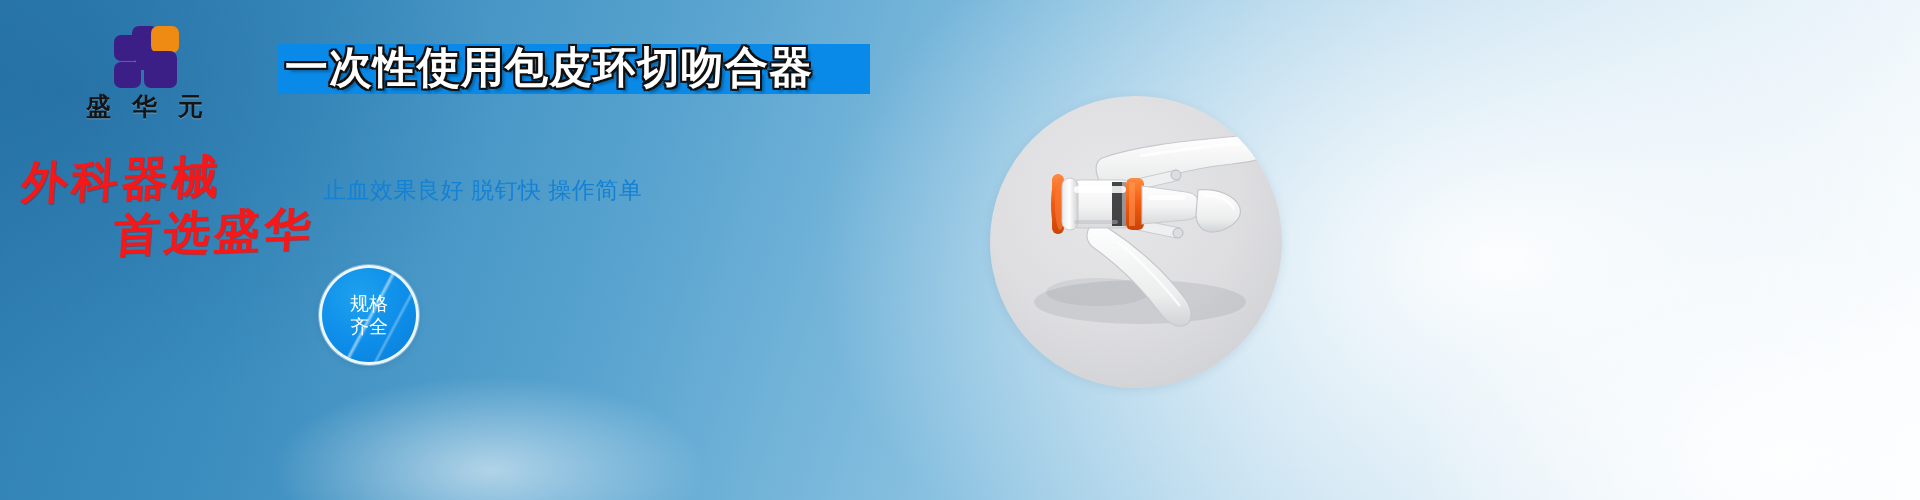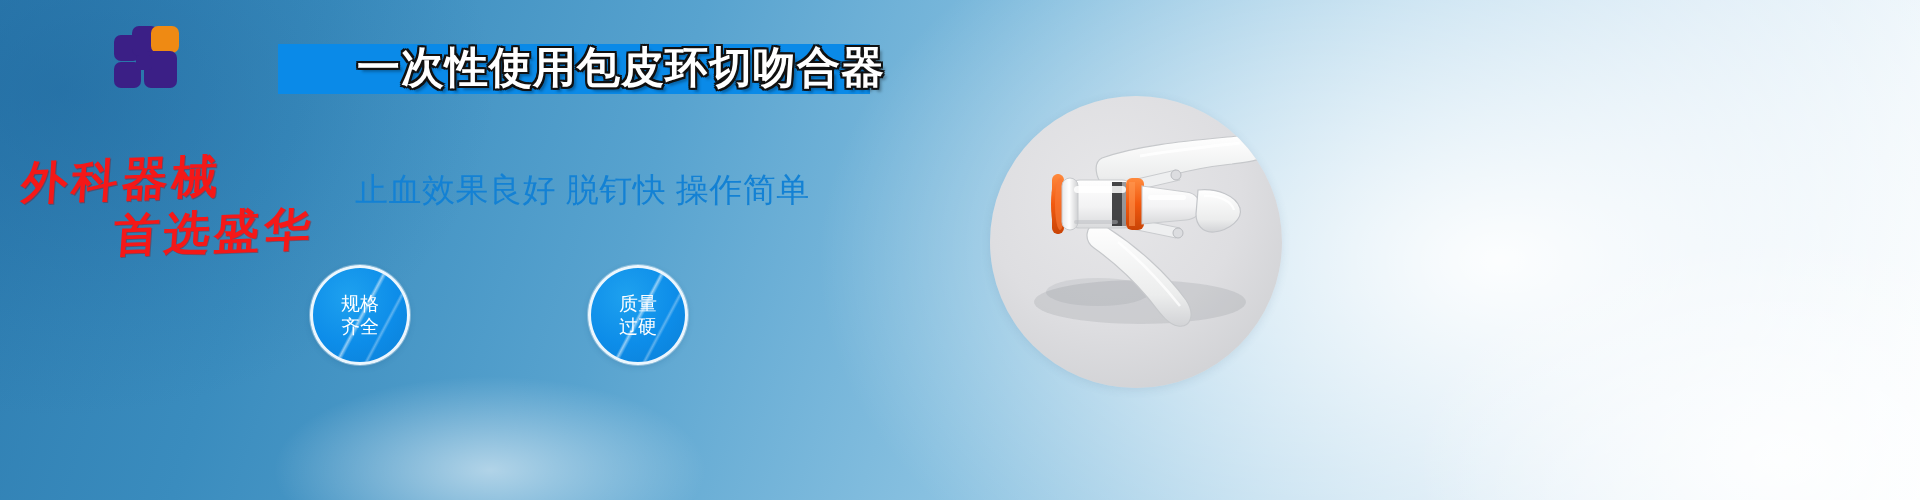--- a/index.html
+++ b/index.html
@@ -81,21 +81,21 @@
     top: 44px;
     width: 592px;
     height: 50px;
     background: #0a8ae8;
   }
   #title-text {
     position: absolute;
     left: 285px;
     top: 36px;
     width: 600px;
-    text-align: right;
+    text-align: left;
     font-size: 43px;
     font-weight: bold;
     color: #ffffff;
     letter-spacing: 1px;
     line-height: 62px;
     white-space: nowrap;
     text-shadow:
       2px 0 0 #111, -2px 0 0 #111, 0 2px 0 #111, 0 -2px 0 #111,
       2px 2px 0 #111, -2px 2px 0 #111, 2px -2px 0 #111, -2px -2px 0 #111,
       4px 4px 3px rgba(0,0,0,0.30);
@@ -121,34 +121,34 @@
   }
   #slogan .l2 {
     display: block;
     margin-left: 92px;
     transform: skewX(-6deg) rotate(-2deg);
   }
 
   
   #subtitle {
     position: absolute;
-    left: 355px;
+    left: 323px;
     top: 168px;
     width: 500px;
-    font-size: 33px;
+    font-size: 23px;
     color: #1381d4;
     letter-spacing: 0.5px;
     white-space: nowrap;
     line-height: 44px;
   }
 
   
   #features {
     position: absolute;
-    left: 310px;
+    left: 319px;
     top: 265px;
     width: 530px;
     height: 100px;
   }
   .feature {
     position: absolute;
     top: 0;
     width: 94px;
     height: 94px;
     border-radius: 50%;
@@ -205,42 +205,38 @@
 
   <div id="logo">
     <div class="logo-mark">
       <span class="lm lm-a"></span>
       <span class="lm lm-b"></span>
       <span class="lm lm-c"></span>
       <span class="lm lm-d"></span>
       <span class="lm lm-e"></span>
       <span class="lm lm-f"></span>
     </div>
+    <div class="logo-name">盛 华 元</div>
   </div>
 
   <div id="title-ribbon"></div>
   <div id="title-text">一次性使用包皮环切吻合器</div>
 
   <div id="slogan">
     <span class="l1">外科器械</span>
     <span class="l2">首选盛华</span>
   </div>
 
   <div id="subtitle">止血效果良好 脱钉快 操作简单</div>
 
   <div id="features">
     <div class="feature f0">
       <span class="shine"></span>
       <span class="flabel">规格</span>
       <span class="flabel">齐全</span>
-    </div>
-    <div class="feature f2">
-      <span class="shine"></span>
-      <span class="flabel">质量</span>
-      <span class="flabel">过硬</span>
     </div>
   </div>
 
   <div id="product">
     <svg width="292" height="292" viewBox="0 0 292 292">
       <defs>
         <linearGradient id="bodyG" x1="0" y1="0" x2="0" y2="1">
           <stop offset="0%" stop-color="#ffffff"></stop>
           <stop offset="55%" stop-color="#f3f3f4"></stop>
           <stop offset="100%" stop-color="#d9dadc"></stop>

